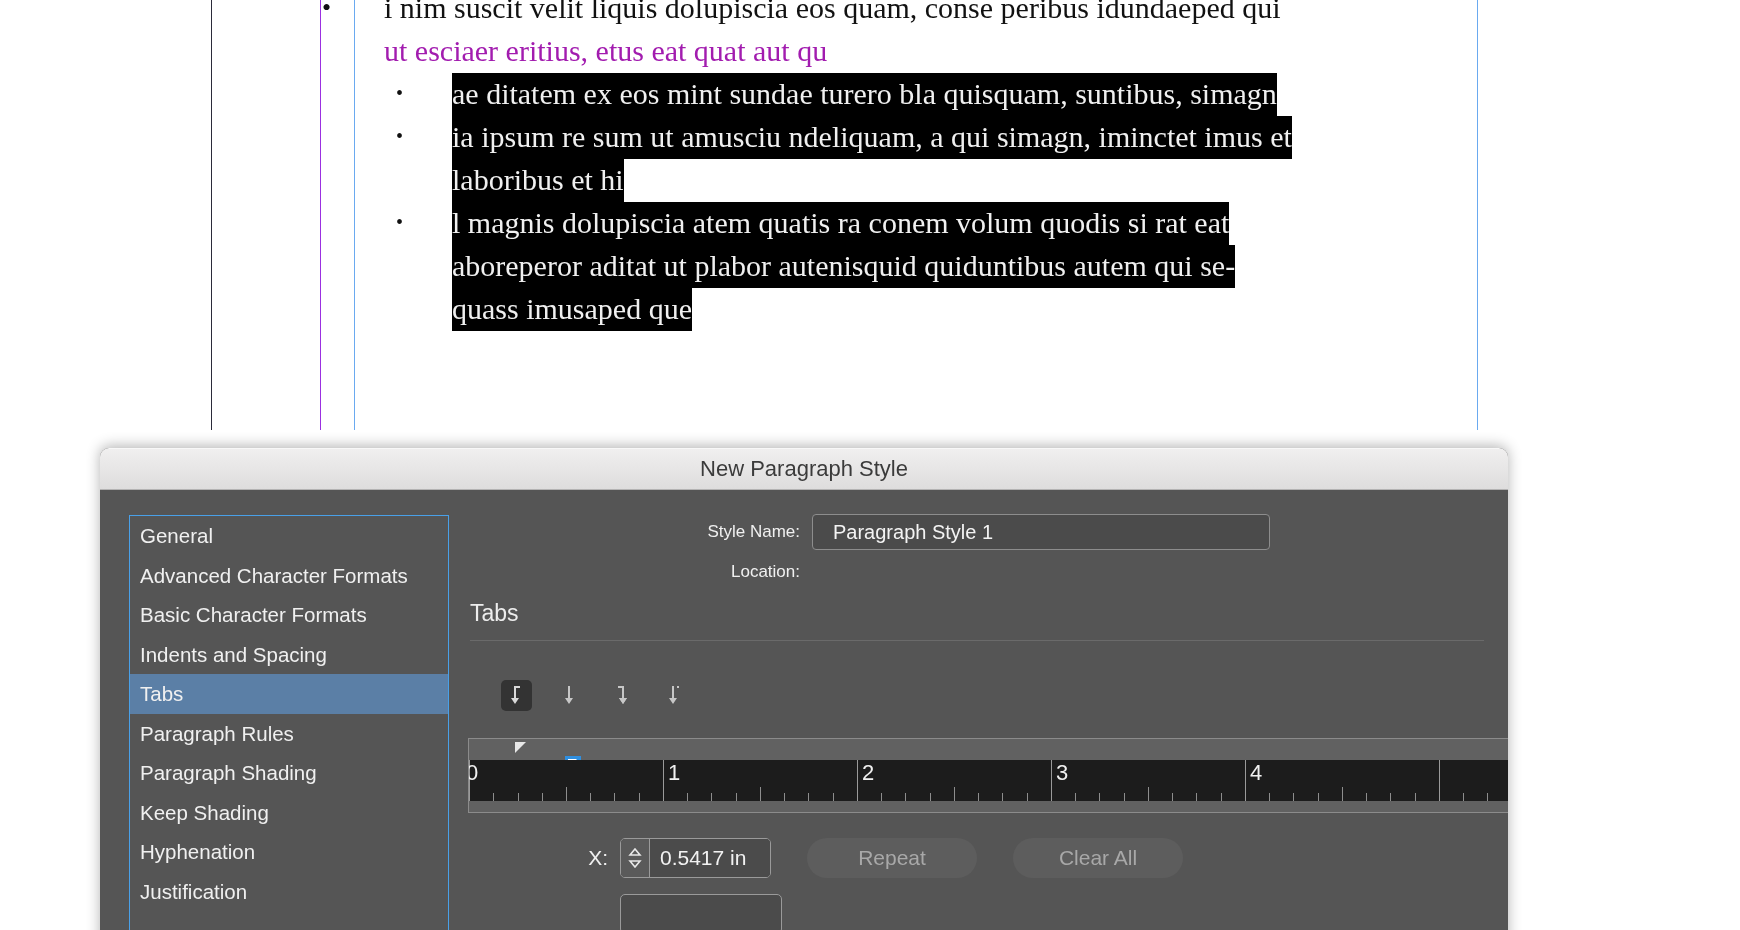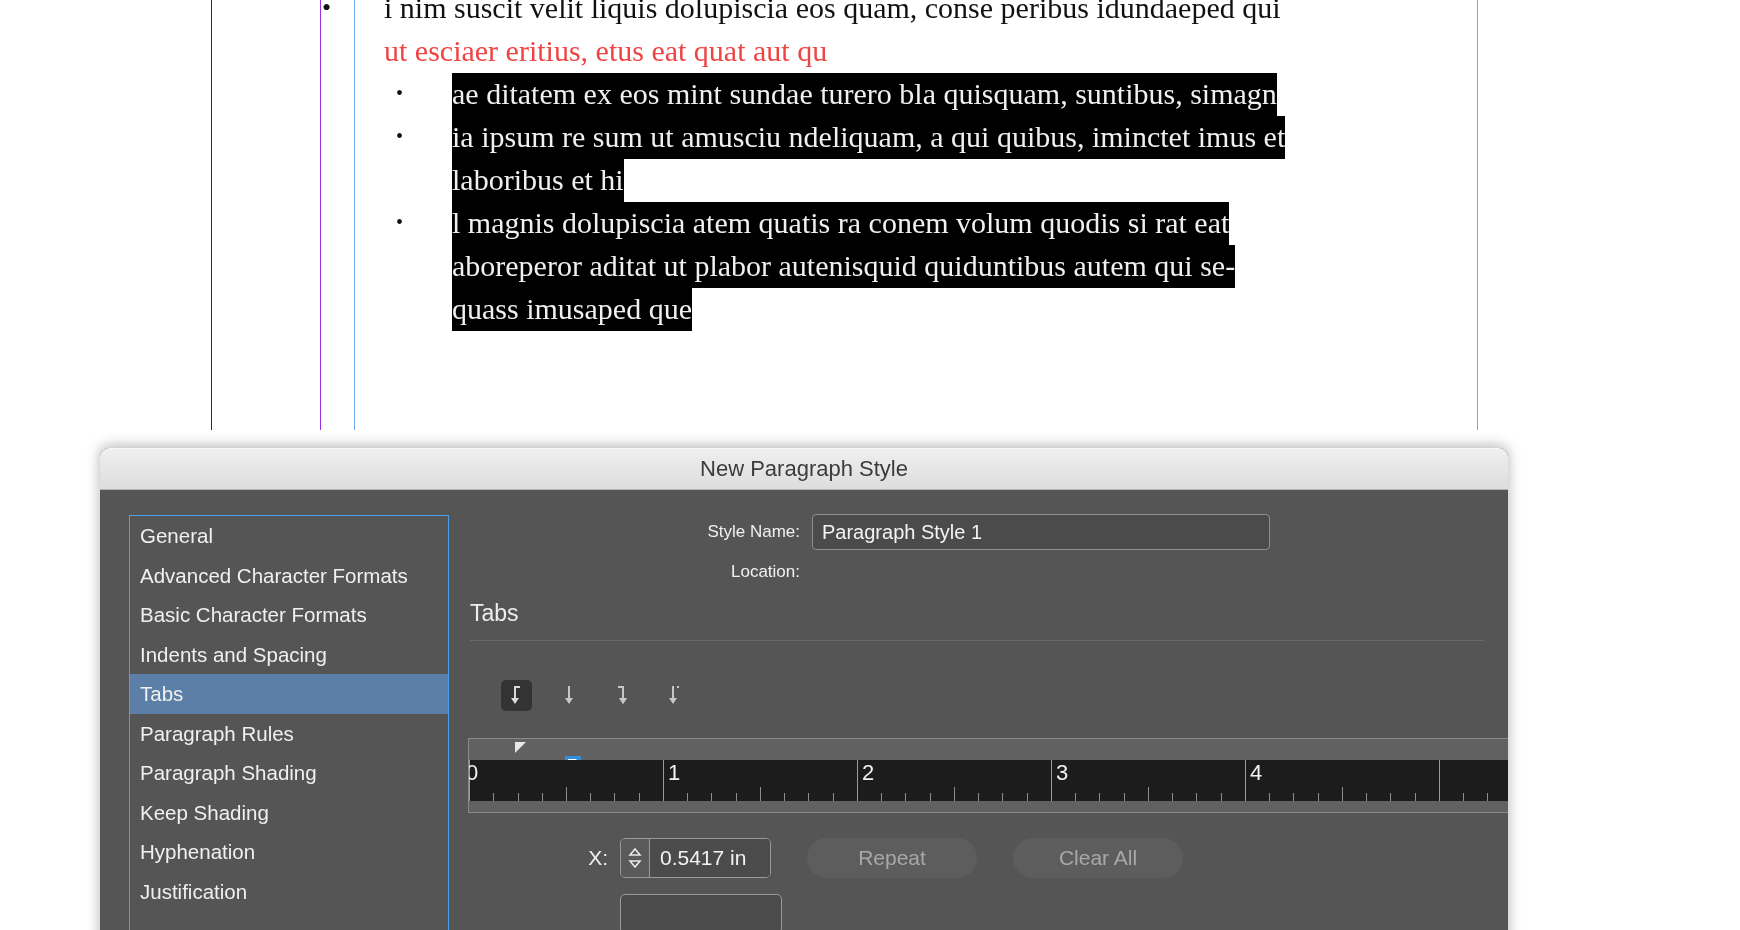--- a/index.html
+++ b/index.html
@@ -108,21 +108,21 @@
   }
   .stylename-row { left: 0px; top: 24px; width: 1020px; }
   .stylename-label { width: 332px; }
   .namefield {
     margin-left: 12px;
     width: 458px; height: 36px;
     background: #4b4b4b;
     border: 1px solid #8d8d8d;
     border-radius: 4px;
     color: #f3f3f3; font-size: 20px;
-    display: flex; align-items: center; padding: 0 9px;
+    display: flex; align-items: center; padding: 0 20px;
     box-sizing: border-box;
   }
   .location-row { left: 0px; top: 72px; width: 1020px; }
   .location-label { width: 332px; }
 
   .section-title {
     position: absolute; left: 2px; top: 110px;
     color: #ededed; font-size: 23px;
   }
   .section-rule {
@@ -233,35 +233,35 @@
     <div class="guide guide-purple"></div>
     <div class="guide guide-blue-l"></div>
     <div class="guide guide-blue-r"></div>
 
     <div class="doc-text">
 
       <div class="li lvl1">
         <span class="bullet">•</span>
         <span class="body">
           <span class="hl-line"><span style="background:none;color:#111;padding:0">i nim suscit velit liquis dolupiscia eos quam, conse peribus idundaeped qui</span></span>
-          <span class="hl-line"><span style="background:none;color:#ef4444;padding:0">ut esciaer eritius, etus eat quat aut qu</span></span>
+          <span class="hl-line"><span style="background:none;color:#a21caf;padding:0">ut esciaer eritius, etus eat quat aut qu</span></span>
         </span>
       </div>
 
       <div class="li lvl2">
         <span class="bullet">•</span>
         <span class="body">
           <span class="hl-line"><span>ae ditatem ex eos mint sundae turero bla quisquam, suntibus, simagn</span></span>
         </span>
       </div>
 
       <div class="li lvl2">
         <span class="bullet">•</span>
         <span class="body">
-          <span class="hl-line"><span>ia ipsum re sum ut amusciu ndeliquam, a qui quibus, iminctet imus et</span></span>
+          <span class="hl-line"><span>ia ipsum re sum ut amusciu ndeliquam, a qui simagn, iminctet imus et</span></span>
           <span class="hl-line"><span>laboribus et hi </span></span>
         </span>
       </div>
 
       <div class="li lvl2">
         <span class="bullet">•</span>
         <span class="body">
           <span class="hl-line"><span>l magnis dolupiscia atem quatis ra conem volum quodis si rat eat</span></span>
           <span class="hl-line"><span>aboreperor aditat ut plabor autenisquid quiduntibus autem qui se-</span></span>
           <span class="hl-line"><span>quass imusaped que</span></span>

